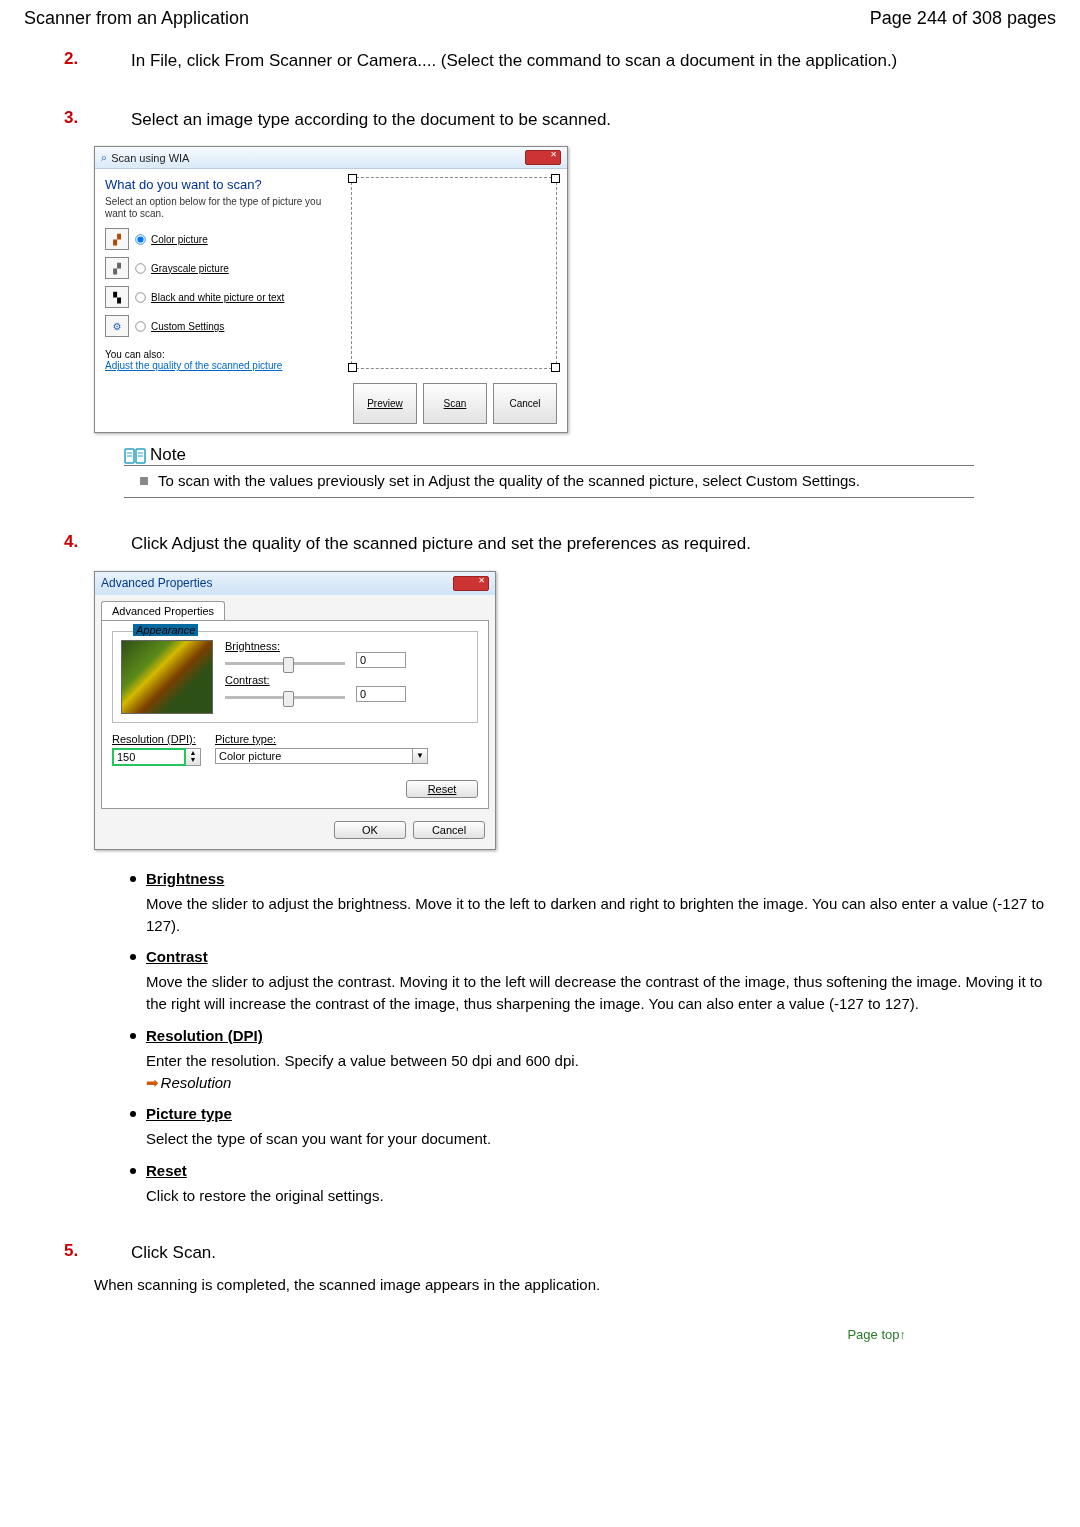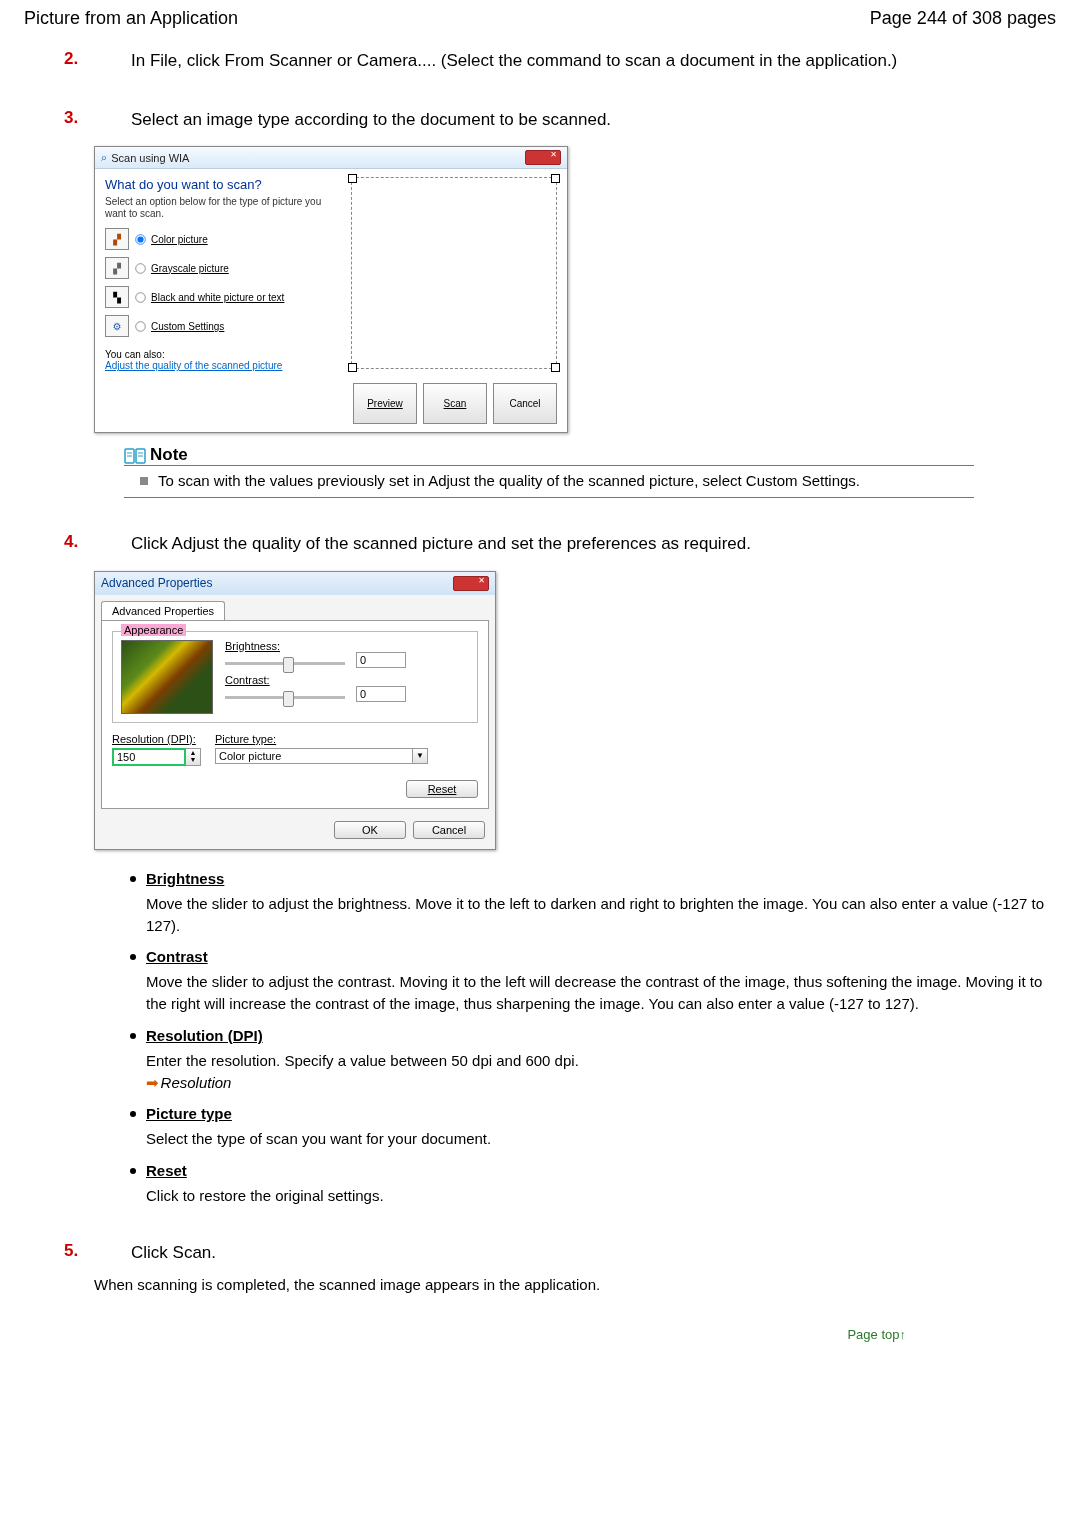--- a/index.html
+++ b/index.html
@@ -89,41 +89,41 @@
   .btn { border:1px solid #888; background:linear-gradient(#fefefe,#e2e2e2); font-size:10px; padding:14px 0; width:62px; text-align:center; text-decoration:underline;}
 
   
   .note-block { margin: 0 0 0 30px; max-width: 850px;}
   .note-head-wrap{ display:flex; align-items:center; border-bottom:1px solid #777;}
   .note-icon{
     width:22px; height:18px;
     display:inline-block; margin-right:4px; margin-bottom:-2px;
   }
   .note-icon svg{ width:22px; height:18px;}
-  .note-title{ font-weight:bold; font-size:17px;}
+  .note-title{ font-weight:normal; font-size:17px;}
   .note-body{ border-bottom:1px solid #777; padding:6px 0 8px 16px;}
   .note-body .sq{ display:inline-block; width:8px; height:8px; background:#888; margin-right:10px; vertical-align:1px;}
 
   
   .adv-dialog{
     width:400px; border:1px solid #888; margin:14px 0 20px 0;
     background:#f4f4f4; font-size:11px;
     box-shadow:1px 1px 3px #aaa;
   }
   .adv-title{
     background: linear-gradient(#e9f2fb,#cfe3f6);
     padding:4px 6px; display:flex; align-items:center;
     color:#003a8c; font-size:12px;
   }
   .adv-title .t{flex:1;}
   .tabstrip{ padding:6px 6px 0 6px;}
   .tab{ display:inline-block; border:1px solid #999; border-bottom:none; background:#fff; padding:3px 10px; font-size:11px; border-radius:3px 3px 0 0;}
   .tabpanel{ border:1px solid #999; background:#fff; margin:0 6px 6px 6px; padding:10px;}
   .groupbox{ border:1px solid #bbb; padding:8px; position:relative; margin-bottom:10px;}
-  .groupbox .legend{ position:absolute; top:-8px; left:8px; background:#f9a8d4; padding:0 3px; font-size:11px;}
+  .groupbox .legend{ position:absolute; top:-8px; left:20px; background:#0369a1; padding:0 3px; font-size:11px;font-style:italic;}
   .appearance-row{ display:flex; gap:12px;}
   .thumb{
     width:90px; height:72px;
     background: linear-gradient(135deg,#2d5016 0%, #5b8a1a 30%, #d4b800 40%, #7b3f00 55%, #2d5016 70%);
     border:1px solid #666;
   }
   .sliders{ flex:1; font-size:11px;}
   .sl-row{ margin-bottom:6px;}
   .sl-label{ text-decoration:underline;}
   .sl-track{ display:inline-block; width:120px; height:3px; background:#bbb; position:relative; vertical-align:middle; margin:4px 8px 0 0;}
@@ -154,21 +154,21 @@
   .final-sub{ margin:10px 0 0 30px; font-size:15px;}
   .page-top{ text-align:right; margin:24px 150px 0 0; font-size:13px;}
   .page-top a{ color:#2a7a2a; text-decoration:none;}
   .up-arrow{ color:#2a7a2a;}
 </style>
 </head>
 <body>
 
 <div class="page">
   <div class="header-row">
-    <div>Picture from an Application</div>
+    <div>Scanner from an Application</div>
     <div>Page 244 of 308 pages</div>
   </div>
 
   <ol class="steps">
 
     <li>
       <span class="num">2.</span>
       <div class="step-text">In File, click From Scanner or Camera.... (Select the command to scan a document in the application.)</div>
     </li>
 

